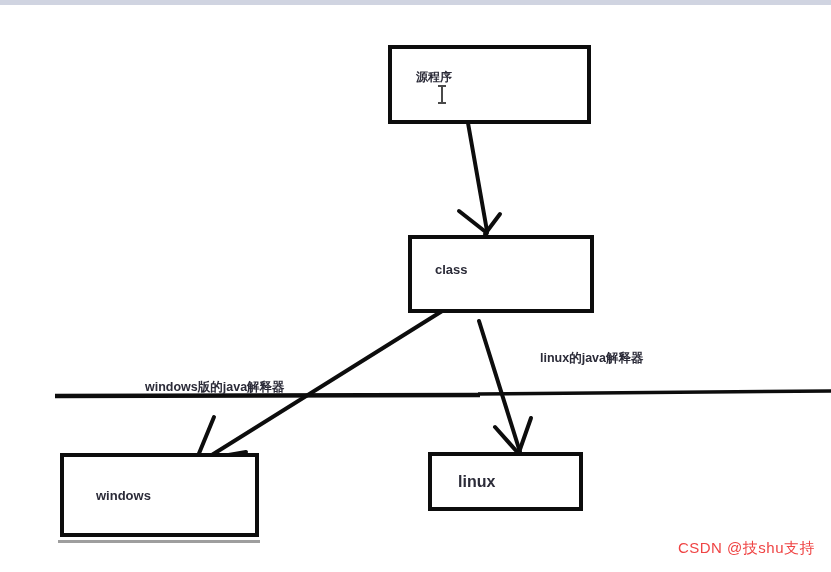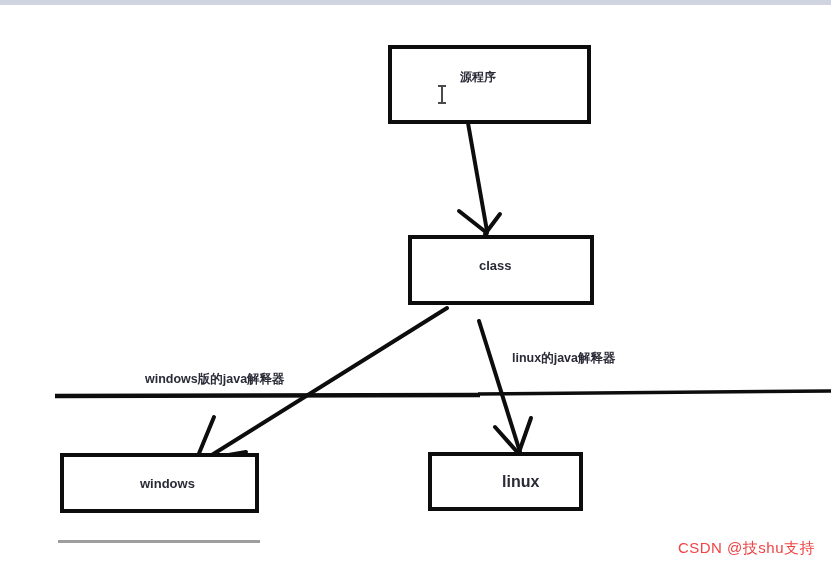--- a/index.html
+++ b/index.html
@@ -5,37 +5,37 @@
   html,body{margin:0;padding:0;background:#ffffff;}
   .canvas{
     position:relative;width:831px;height:572px;overflow:hidden;
     background:#ffffff;font-family:"Liberation Sans","DejaVu Sans",sans-serif;
   }
   .topbar{position:absolute;left:0;top:0;width:831px;height:5px;background:#d0d4e1;}
   .svg-layer{position:absolute;left:0;top:0;width:831px;height:572px;pointer-events:none;}
   .node{
     position:absolute;border:4px solid #0d0d0d;background:#ffffff;
     box-sizing:border-box;display:flex;align-items:center;
-    color:#2b2b38;font-weight:bold;padding-left:44px;
+    color:#2b2b38;font-weight:bold;
   }
   .node span{display:inline-block;}
   .node-source{left:388px;top:45px;width:203px;height:79px;font-size:12px;}
   .node-source span{margin-left:24px;margin-top:-14px;}
-  .node-class{left:408px;top:235px;width:186px;height:70px;font-size:13px;}
+  .node-class{left:408px;top:235px;width:186px;height:78px;font-size:13px;}
   .node-class span{margin-left:23px;margin-top:-10px;}
-  .node-windows{left:60px;top:453px;width:199px;height:60px;font-size:13px;}
+  .node-windows{left:60px;top:453px;width:199px;height:84px;font-size:13px;}
   .node-windows span{margin-left:32px;}
   .node-linux{left:428px;top:452px;width:155px;height:59px;font-size:16px;}
   .node-linux span{margin-left:26px;}
   .windows-shadow{position:absolute;left:58px;top:540px;width:202px;height:3px;background:#9e9e9e;}
   .edge-label{
     position:absolute;color:#2b2b38;font-weight:bold;font-size:12.5px;white-space:nowrap;
   }
-  .label-windows-edge{left:145px;top:371px;text-align:right;}
-  .label-linux-edge{left:512px;top:350px;}
+  .label-windows-edge{left:145px;top:379px;text-align:right;}
+  .label-linux-edge{left:540px;top:350px;}
   .watermark{
     position:absolute;right:16px;top:539px;font-size:15px;color:#ef4444;
     letter-spacing:0.5px;white-space:nowrap;
   }
   
   .ibeam{position:absolute;left:436px;top:85px;width:12px;height:19px;}
   .ibeam .stem{position:absolute;left:5px;top:1px;width:2px;height:17px;background:#4a4a4a;}
   .ibeam .cap-top{position:absolute;left:2px;top:0;width:8px;height:2px;background:#4a4a4a;}
   .ibeam .cap-bot{position:absolute;left:2px;top:17px;width:8px;height:2px;background:#4a4a4a;}
 </style>

